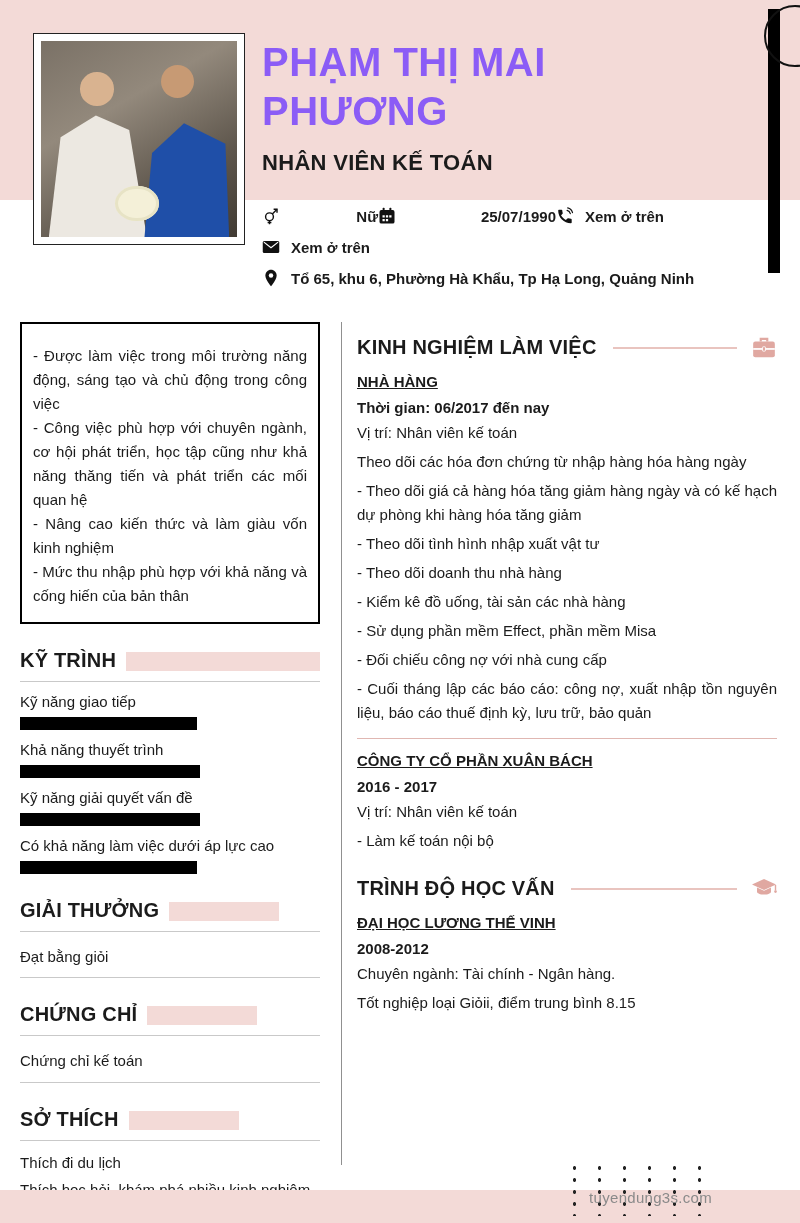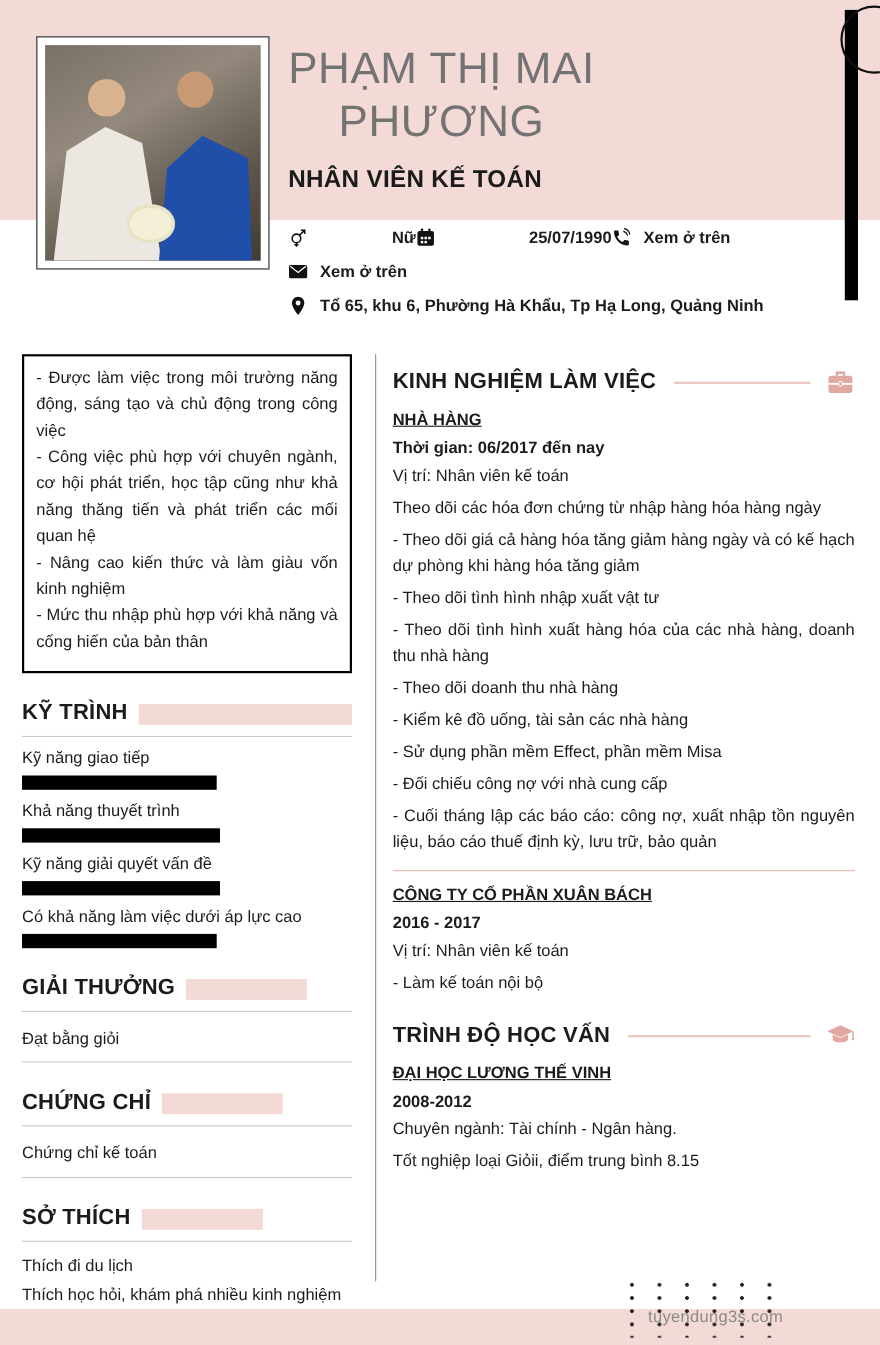--- a/index.html
+++ b/index.html
@@ -14,36 +14,36 @@
   .photo-frame{position:absolute;left:33px;top:33px;width:212px;height:212px;background:#fff;border:1px solid #222;padding:7px;box-sizing:border-box;}
   .photo{position:relative;width:100%;height:100%;overflow:hidden;
     background:linear-gradient(150deg,#7a7166 0%,#93897c 35%,#5f574d 70%,#413b33 100%);}
   .ph-dress{position:absolute;left:4%;bottom:0;width:50%;height:62%;background:#ece8e1;
     clip-path:polygon(0 100%,100% 100%,82% 12%,48% 0,12% 18%);}
   .ph-suit{position:absolute;right:4%;bottom:0;width:48%;height:58%;background:#1f4fa8;
     clip-path:polygon(10% 100%,100% 100%,96% 18%,52% 0,18% 26%);}
   .ph-head1{position:absolute;left:20%;top:16%;width:17%;height:17%;border-radius:50%;background:#d9b390;}
   .ph-head2{position:absolute;right:22%;top:12%;width:17%;height:17%;border-radius:50%;background:#c79a74;}
   .ph-flowers{position:absolute;left:38%;bottom:8%;width:22%;height:18%;border-radius:50%;background:#f4f0d8;box-shadow:0 0 0 3px #e7e3c5 inset;}
-  .name{position:absolute;left:262px;top:38px;font-size:40px;font-weight:400;line-height:1.22;color:#737373;letter-spacing:.5px;text-align:center;}
+  .name{position:absolute;left:262px;top:38px;font-size:40px;font-weight:700;line-height:1.22;color:#8b5cf6;letter-spacing:.5px;}
   .job-title{position:absolute;left:262px;top:150px;font-size:22px;font-weight:700;color:#1b1b1b;letter-spacing:.3px;}
   
   .contact{position:absolute;left:262px;top:207px;width:512px;font-size:15px;font-weight:700;}
   .c-row{display:flex;align-items:center;margin-bottom:13px;}
   .c-item{display:flex;align-items:center;gap:11px;justify-content:space-between;}
   .c-gender{width:116px;}
   .c-dob{width:178px;}
   .c-icon{display:inline-flex;width:18px;height:18px;align-items:center;justify-content:center;flex:0 0 18px;}
   .c-icon svg{width:18px;height:18px;}
   
   .left-col{position:absolute;left:20px;top:322px;width:300px;}
   .v-divider{position:absolute;left:341px;top:322px;width:1px;height:843px;background:#909090;}
   .right-col{position:absolute;left:357px;top:318px;width:420px;}
   
-  .objective-box{border:2px solid #000;padding:8px 11px 14px 11px;font-size:15px;line-height:1.6;text-align:justify;}
+  .objective-box{border:2px solid #000;padding:20px 11px 14px 11px;font-size:15px;line-height:1.6;text-align:justify;}
   
   .lheading{display:flex;align-items:center;margin-top:25px;}
   .lh-txt{font-size:20px;font-weight:700;white-space:nowrap;padding-right:10px;letter-spacing:.2px;}
   .lh-fill{height:19px;background:#f3dad7;margin-top:2px;flex:1;}
   .lh-fill.fixed{flex:0 0 110px;}
   .lrule{height:1px;background:#c9c9c9;margin-top:9px;}
   .skill{margin-top:11px;}
   .skill-label{font-size:15px;margin-bottom:7px;}
   .skill-bar{height:13px;background:#000;}
   .litem{font-size:15px;margin-top:13px;line-height:1.55;}
@@ -235,21 +235,20 @@
       </span>
     </div>
 
     <div class="job">
       <div class="job-name">NHÀ HÀNG</div>
       <div class="job-time">Thời gian: 06/2017 đến nay</div>
       <div class="job-line">Vị trí: Nhân viên kế toán</div>
       <div class="job-line">Theo dõi các hóa đơn chứng từ nhập hàng hóa hàng ngày</div>
       <div class="job-line">- Theo dõi giá cả hàng hóa tăng giảm hàng ngày và có kế hạch dự phòng khi hàng hóa tăng giảm</div>
       <div class="job-line">- Theo dõi tình hình nhập xuất vật tư</div>
-      <div class="job-line">- Theo dõi tình hình xuất hàng hóa của các nhà hàng, doanh thu nhà hàng</div>
       <div class="job-line">- Theo dõi doanh thu nhà hàng</div>
       <div class="job-line">- Kiểm kê đồ uống, tài sản các nhà hàng</div>
       <div class="job-line">- Sử dụng phần mềm Effect, phần mềm Misa</div>
       <div class="job-line">- Đối chiếu công nợ với nhà cung cấp</div>
       <div class="job-line">- Cuối tháng lập các báo cáo: công nợ, xuất nhập tồn nguyên liệu, báo cáo thuế định kỳ, lưu trữ, bảo quản</div>
     </div>
 
     <div class="exp-divider"></div>
 
     <div class="job">

